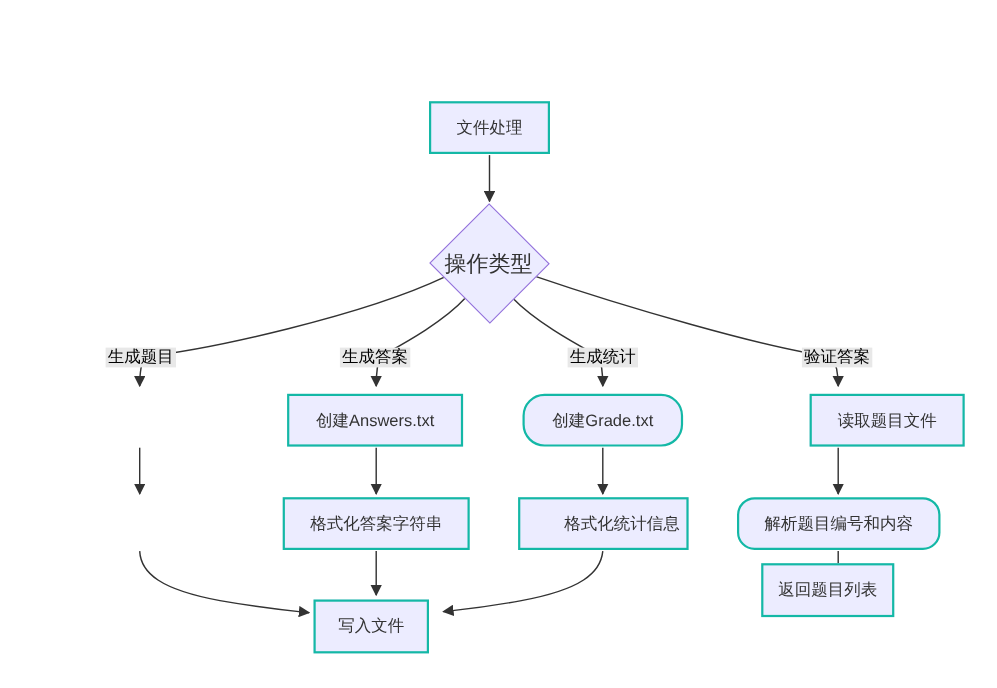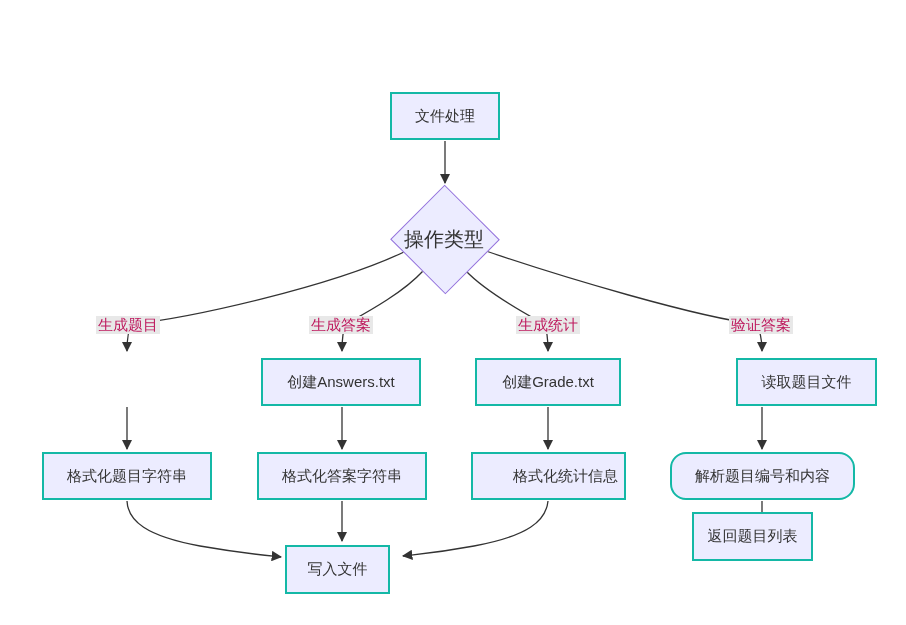--- a/index.html
+++ b/index.html
@@ -59,21 +59,21 @@
     align-items: center;
     justify-content: center;
     color: #333333;
     font-size: 20px;
     white-space: nowrap;
   }
   .edge-label {
     position: absolute;
     transform: translate(-50%, -50%);
     background: #e8e8e8;
-    color: #be185d;
+    color: #000000;
     font-size: 15px;
     padding: 0 2px;
     line-height: 18px;
     white-space: nowrap;
   }
   path.edge {
     fill: none;
     stroke: #333333;
     stroke-width: 1.3px;
   }
@@ -119,31 +119,28 @@
   <div class="diamond-container" style="left:390px; top:186px; width:108px; height:106px;">
     <div class="diamond-shape"></div>
     <div class="diamond-label">操作类型</div>
   </div>
 
 
   <div class="node" style="left:261px; top:358px; width:160px; height:48px;">
     <span>创建Answers.txt</span>
   </div>
 
-  <div class="node" style="left:475px; top:358px; width:146px; height:48px;">
+  <div class="node" style="left:475px; top:358px; width:146px; height:48px;border-radius:20px;">
     <span>创建Grade.txt</span>
   </div>
 
   <div class="node" style="left:692px; top:358px; width:141px; height:48px;margin-left:44px;">
     <span>读取题目文件</span>
   </div>
 
-  <div class="node" style="left:42px; top:452px; width:170px; height:48px;">
-    <span>格式化题目字符串</span>
-  </div>
 
   <div class="node" style="left:257px; top:452px; width:170px; height:48px;">
     <span>格式化答案字符串</span>
   </div>
 
   <div class="node" style="left:471px; top:452px; width:155px; height:48px;padding-left:34px;">
     <span>格式化统计信息</span>
   </div>
 
   <div class="node" style="left:670px; top:452px; width:185px; height:48px;border-radius:16px;">

